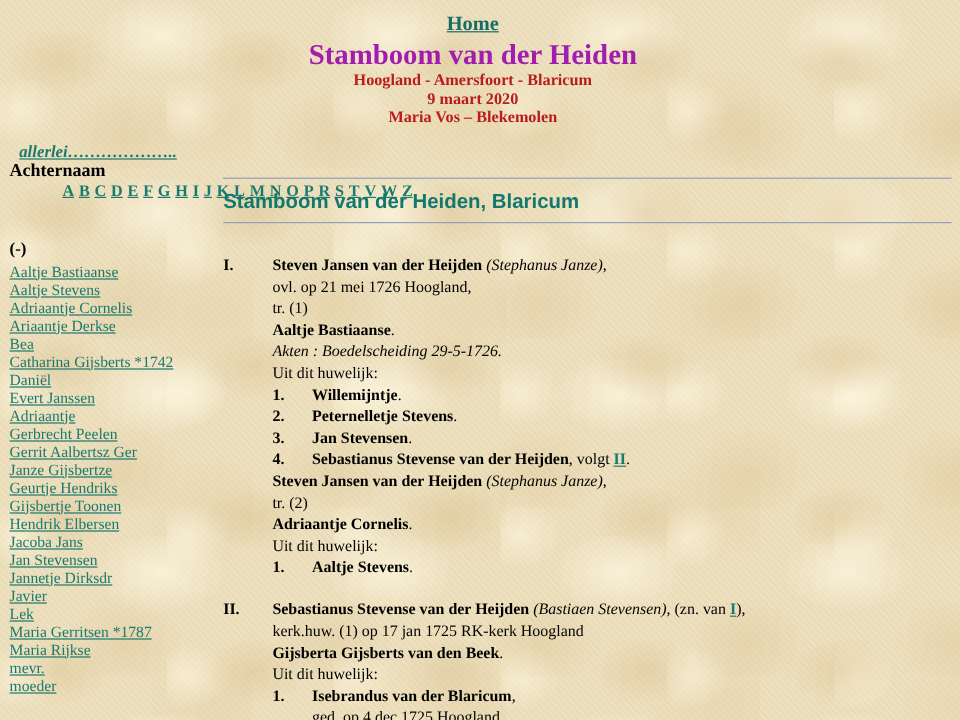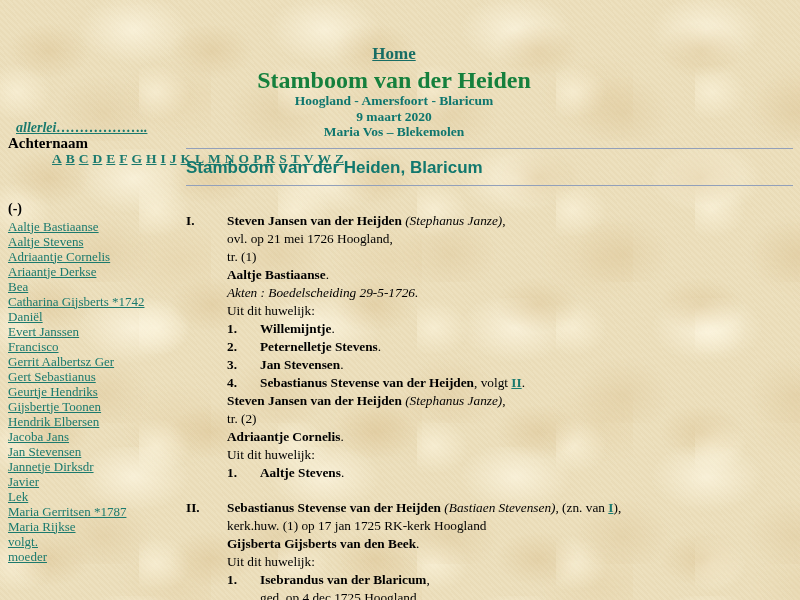--- a/index.html
+++ b/index.html
@@ -13,23 +13,23 @@
       radial-gradient(ellipse 70px 55px at 60% 80%, rgba(214,188,138,.30), transparent 70%),
       radial-gradient(ellipse 50px 40px at 12% 78%, rgba(255,248,226,.55), transparent 70%),
       radial-gradient(ellipse 90px 60px at 85% 60%, rgba(222,198,150,.25), transparent 70%),
       repeating-linear-gradient(47deg, rgba(187,156,104,.05) 0 2px, rgba(255,250,235,.05) 2px 4px);
     background-size:163px 127px, 191px 149px, 173px 141px, 139px 118px, 211px 163px, auto;
     background-repeat:repeat;
   }
   a{cursor:pointer;}
   
   .site-header{position:absolute;top:0;left:0;width:788px;text-align:center;color:#137a70;}
-  .home-link{display:inline-block;margin-top:44px;font-size:17px;font-weight:bold;color:#176d64;text-decoration:underline;}
-  .site-title{margin:3px 0 0;font-size:24px;font-weight:bold;color:#15803d;line-height:26px;}
-  .site-sub{font-size:13.5px;font-weight:bold;color:#0f766e;line-height:15.5px;}
+  .home-link{display:inline-block;margin-top:10px;font-size:17px;font-weight:bold;color:#176d64;text-decoration:underline;}
+  .site-title{margin:3px 0 0;font-size:24px;font-weight:bold;color:#a21caf;line-height:26px;}
+  .site-sub{font-size:13.5px;font-weight:bold;color:#b91c1c;line-height:15.5px;}
   
   .sidebar{position:absolute;left:0;top:118px;width:182px;padding-left:8px;box-sizing:border-box;}
   .allerlei-wrap{margin-left:8px;height:17px;}
   .allerlei{font-size:14px;font-weight:bold;font-style:italic;color:#1b7a6e;text-decoration:underline;}
   .achternaam{font-size:15px;font-weight:bold;line-height:16px;}
   .alphabet{margin-top:1px;font-size:13.5px;font-weight:bold;line-height:14.5px;width:165px;margin-left:44px;}
   .alphabet a{color:#1b7a6e;text-decoration:underline;margin-right:4px;}
   .group-label{margin-top:34px;font-size:14px;font-weight:bold;line-height:15px;}
   .name-list{margin-top:3px;font-size:13px;line-height:15px;}
   .name-list a{display:block;color:#1b7a6e;text-decoration:underline;white-space:nowrap;}
@@ -72,34 +72,35 @@
   <div class="group-label">(-)</div>
   <nav class="name-list" id="name-list">
       <a>Aaltje Bastiaanse</a>
       <a>Aaltje Stevens</a>
       <a>Adriaantje Cornelis</a>
       <a>Ariaantje Derkse</a>
       <a>Bea</a>
       <a>Catharina Gijsberts *1742</a>
       <a>Daniël</a>
       <a>Evert Janssen</a>
-      <a>Francisco</a>
+      <a>Adriaantje</a>
+      <a>Gerbrecht Peelen</a>
       <a>Gerrit Aalbertsz Ger</a>
-      <a>Gert Sebastianus</a>
+      <a>Janze Gijsbertze</a>
       <a>Geurtje Hendriks</a>
       <a>Gijsbertje Toonen</a>
       <a>Hendrik Elbersen</a>
       <a>Jacoba Jans</a>
       <a>Jan Stevensen</a>
       <a>Jannetje Dirksdr</a>
       <a>Javier</a>
       <a>Lek</a>
       <a>Maria Gerritsen *1787</a>
       <a>Maria Rijkse</a>
-      <a>volgt.</a>
+      <a>mevr.</a>
       <a>moeder</a>
     </nav>
 </aside>
 
 <main class="content">
   <hr class="rule">
   <h2 class="section-title">Stamboom van der Heiden, Blaricum</h2>
   <hr class="rule rule2">
   <div class="entries" id="entries">
       <div class="entry">

